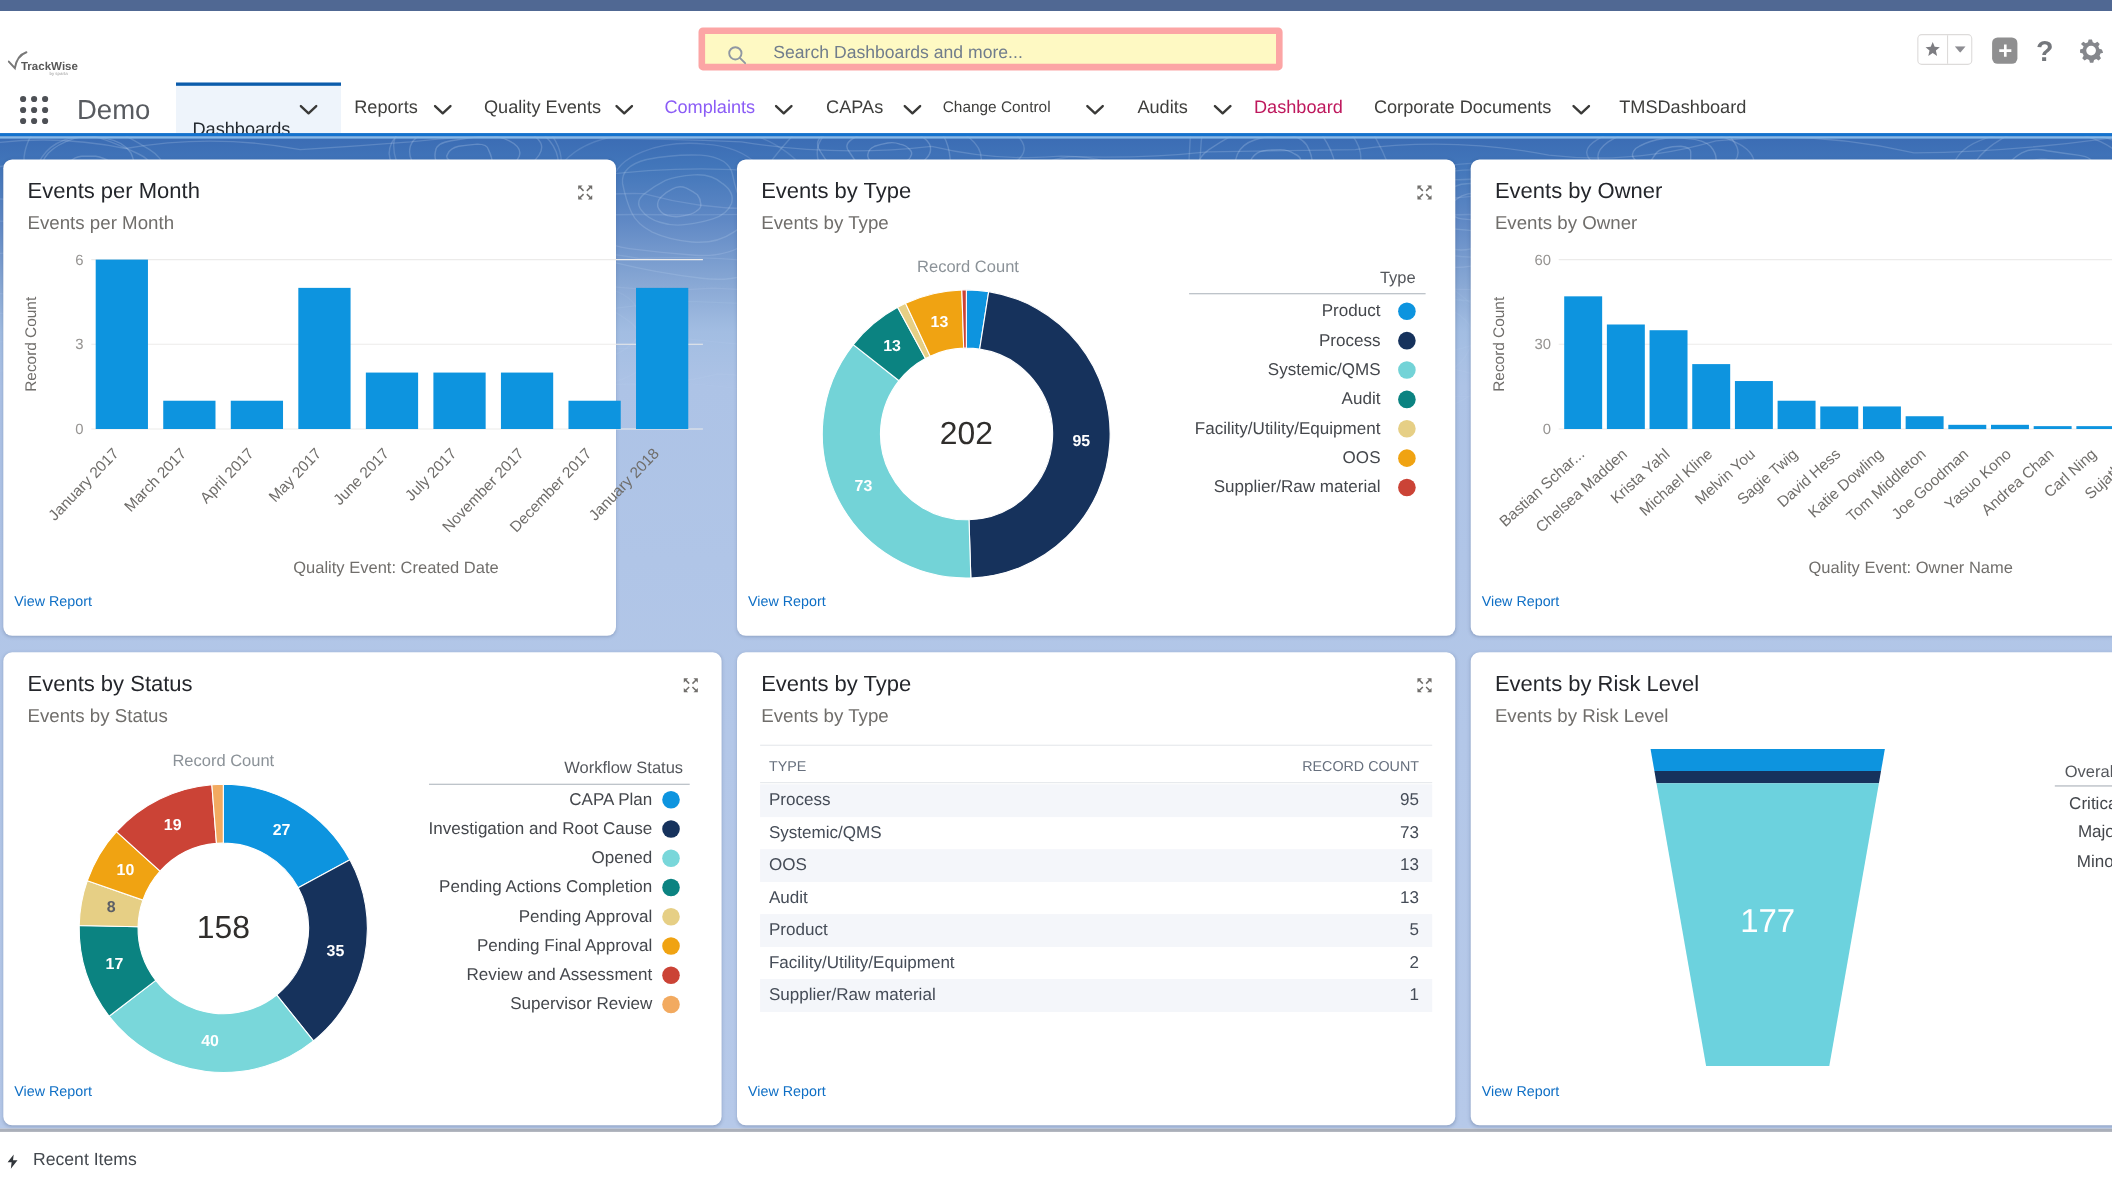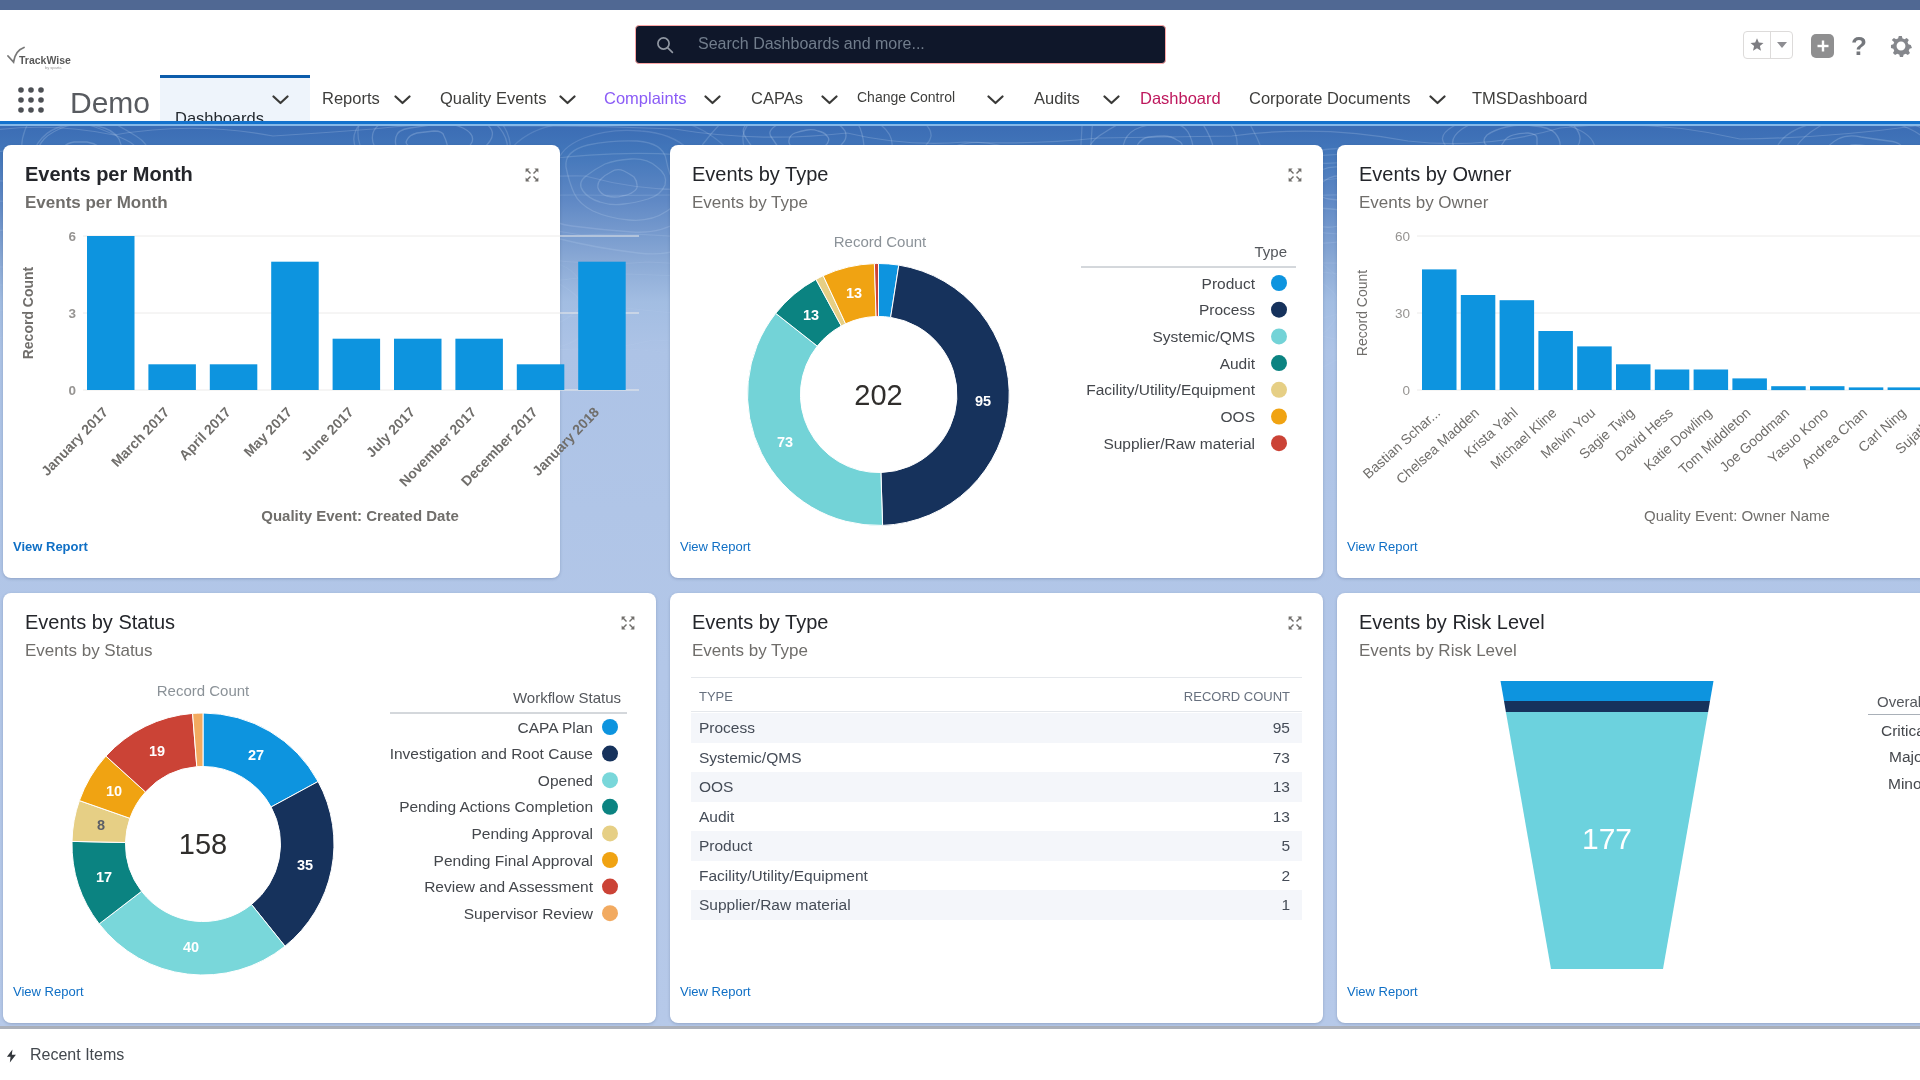--- a/index.html
+++ b/index.html
@@ -11,21 +11,21 @@
 .expand { position:absolute; right:21px; top:23px; }
 </style></head><body>
 
 <div class="abs" style="left:0;top:0;width:1920px;height:10px;background:#506893;"></div>
 <div class="abs" style="left:0;top:10px;width:1920px;height:111px;background:#fff;">
 <svg class="abs" style="left:7px;top:36px;" width="110" height="24" viewBox="0 0 110 24">
 <path d="M1 10 L6.5 16 C8 7 12 3.2 17 1.5" fill="none" stroke="#787878" stroke-width="1.8" stroke-linecap="round"></path>
 <text x="12" y="17.5" font-size="10.5" font-weight="bold" fill="#585858">TrackWise</text>
 <text x="38" y="22.5" font-size="4" fill="#999">by sparta</text>
 </svg>
-<div class="abs" style="left:635px;top:15px;width:531px;height:39px;border:1px solid #fca5a5;border-radius:4px;background:#0f172a;">
+<div class="abs" style="left:635px;top:15px;width:531px;height:39px;border:6px solid #fca5a5;border-radius:4px;background:#fef9c3;">
 <svg class="abs" style="left:20px;top:10px;" width="18" height="18" viewBox="0 0 18 18">
         <circle cx="7.5" cy="7.5" r="5.6" fill="none" stroke="#9097a2" stroke-width="1.7"></circle>
         <line x1="11.8" y1="11.8" x2="16.4" y2="16.4" stroke="#9097a2" stroke-width="1.7" stroke-linecap="round"></line>
       </svg>
 <div class="abs" style="left:62px;top:9px;font-size:16px;color:#717d8c;">Search Dashboards and more...</div>
 </div>
 <div class="abs" style="left:1743px;top:21px;width:50px;height:28px;border:1px solid #dddbda;border-radius:4px;display:flex;">
 <div style="width:27px;border-right:1px solid #dddbda;display:flex;align-items:center;justify-content:center;">
 <svg width="16" height="16" viewBox="0 0 16 16">
           <path d="M8 1.2 L9.8 5.6 14.5 6 10.9 9 12 13.8 8 11.2 4 13.8 5.1 9 1.5 6 6.2 5.6 Z" fill="#7d7d82"></path>
@@ -52,21 +52,21 @@
       <circle cx="21" cy="80" r="2.8" fill="#4d5055"></circle>
       <circle cx="31" cy="80" r="2.8" fill="#4d5055"></circle>
       <circle cx="41" cy="80" r="2.8" fill="#4d5055"></circle>
       <circle cx="21" cy="90" r="2.8" fill="#4d5055"></circle>
       <circle cx="31" cy="90" r="2.8" fill="#4d5055"></circle>
       <circle cx="41" cy="90" r="2.8" fill="#4d5055"></circle>
       <circle cx="21" cy="100" r="2.8" fill="#4d5055"></circle>
       <circle cx="31" cy="100" r="2.8" fill="#4d5055"></circle>
       <circle cx="41" cy="100" r="2.8" fill="#4d5055"></circle>
     </svg>
-<div class="abs" style="left:70px;top:76px;font-size:30px;color:#585b60;">Demo</div>
+<div class="abs" style="left:70px;top:76px;font-size:25px;color:#585b60;">Demo</div>
 <div class="abs" style="left:160px;top:65px;width:150px;height:46px;background:#eef4fb;border-top:3px solid #0b5cab;"></div>
 <div class="abs" style="left:175px;top:79px;font-size:16.5px;letter-spacing:0;color:#23292f;margin-top:20px;">Dashboards</div>
 <svg class="abs" style="left:272px;top:85px;" width="17" height="10" viewBox="0 0 17 10">
       <path d="M1.5 1.5 L8.5 8 15.5 1.5" fill="none" stroke="#3a3a38" stroke-width="2.2" stroke-linecap="round" stroke-linejoin="round"></path>
     </svg>
 <div class="abs" style="left:322px;top:79px;font-size:16.5px;letter-spacing:0;color:#3e3e3c;">Reports</div>
 <svg class="abs" style="left:394px;top:85px;" width="17" height="10" viewBox="0 0 17 10">
       <path d="M1.5 1.5 L8.5 8 15.5 1.5" fill="none" stroke="#3a3a38" stroke-width="2.2" stroke-linecap="round" stroke-linejoin="round"></path>
     </svg>
 <div class="abs" style="left:440px;top:79px;font-size:16.5px;letter-spacing:0;color:#3e3e3c;">Quality Events</div>
@@ -176,21 +176,21 @@
 <path d="M-30 189 Q40 182 111 191 Q189 179 267 189 Q328 207 388 191 Q436 173 484 185 Q554 202 625 184 Q700 193 775 194 Q860 207 944 194 Q1007 202 1070 195 Q1159 197 1248 194 Q1300 207 1353 184 Q1432 192 1510 197 Q1588 198 1666 194 Q1712 191 1759 182 Q1822 198 1886 193 Q1969 191 2052 190" fill="none" stroke="rgba(215,232,252,0.07)" stroke-width="1.2"></path>
 <path d="M-30 215 Q19 212 68 210 Q142 212 215 223 Q285 200 355 222 Q444 203 533 223 Q593 231 653 216 Q740 222 827 214 Q876 220 925 220 Q1006 207 1087 214 Q1174 223 1260 210 Q1310 203 1359 223 Q1412 204 1465 221 Q1510 215 1555 214 Q1619 198 1683 217 Q1739 201 1795 221 Q1868 230 1942 219 Q1996 219 2050 214" fill="none" stroke="rgba(215,232,252,0.06)" stroke-width="1.2"></path>
 <path d="M-30 232 Q34 215 99 238 Q164 233 229 234 Q306 223 382 239 Q440 226 498 233 Q587 217 676 230 Q741 236 806 239 Q852 225 898 230 Q977 229 1056 230 Q1104 220 1152 233 Q1217 231 1282 237 Q1336 235 1389 238 Q1460 219 1532 229 Q1591 233 1650 227 Q1740 226 1830 232 Q1886 229 1943 240 Q2030 232 2118 232" fill="none" stroke="rgba(215,232,252,0.04)" stroke-width="1.2"></path>
   </svg>
 <div class="abs" style="left:0;top:1026px;width:1920px;height:54px;background:#fff;border-top:3px solid #abb0ba;">
 <svg class="abs" style="left:5px;top:19px;" width="13" height="16" viewBox="0 0 15 16">
       <path d="M8.6 0.5 L2.2 8.8 H6.4 L5.6 15.5 L12.6 6.6 H7.9 Z" fill="#32363b"></path>
     </svg>
 <div class="abs" style="left:30px;top:17px;font-size:16px;color:#43484e;">Recent Items</div>
 </div>
-<div class="card" style="left:3px;top:145px;width:557px;height:433px;font-weight:bold;">
+<div class="card" style="left:3px;top:145px;width:557px;height:433px;">
 <div class="ctitle">Events per Month</div>
     <div class="csub">Events per Month</div>
     <svg class="expand" width="14" height="14" viewBox="0 0 14 14">
       <g stroke="#706e6b" stroke-width="1.4" fill="#706e6b">
         <path d="M5.5 5.5 L2 2" fill="none"></path>
         <path d="M0.6 0.6 h4 l-4 4 Z" stroke="none"></path>
         <path d="M8.5 5.5 L12 2" fill="none"></path>
         <path d="M13.4 0.6 h-4 l4 4 Z" stroke="none"></path>
         <path d="M5.5 8.5 L2 12" fill="none"></path>
         <path d="M0.6 13.4 v-4 l4 4 Z" stroke="none"></path>

